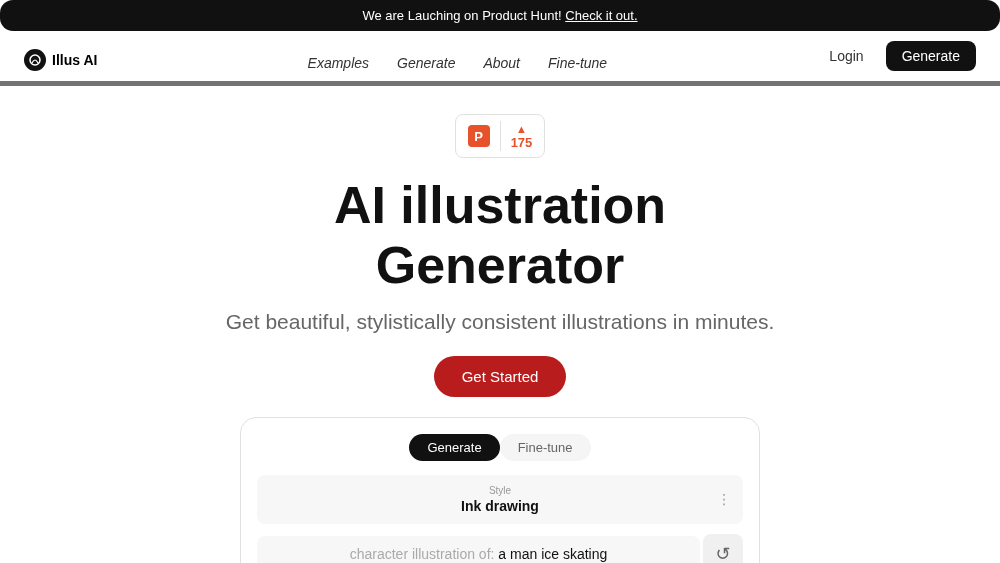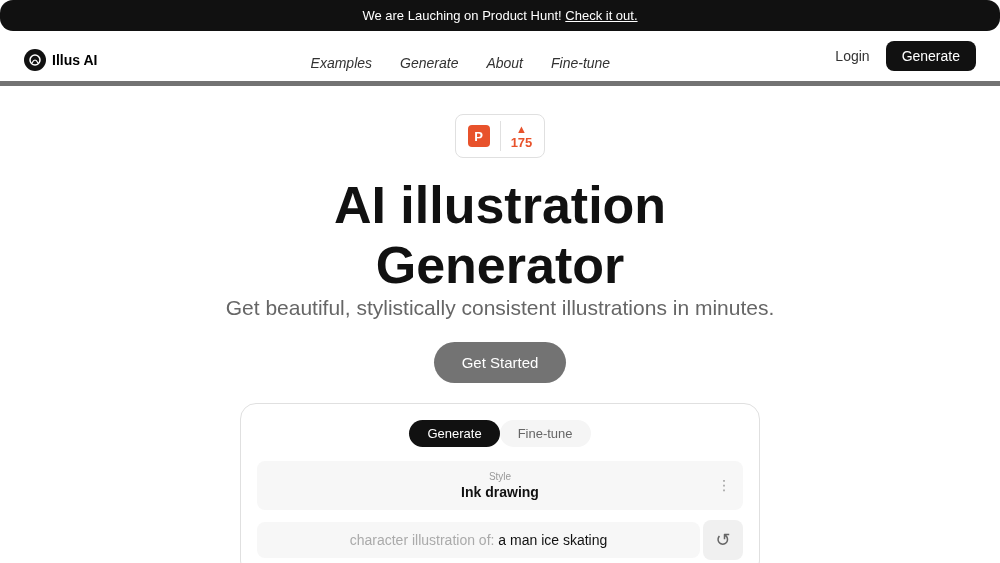--- a/index.html
+++ b/index.html
@@ -39,21 +39,21 @@
     }
     .nav-logo-icon svg { width: 14px; height: 14px; }
     .nav-links {
       display: flex;
       gap: 28px;
       list-style: none;
       font-size: 14px;
       font-style: italic;
     }
     .nav-links li a { text-decoration: none; color: #333; cursor: pointer; }
-    .nav-actions { display: flex; gap: 4px; align-items: center; }
+    .nav-actions { display: flex; gap: 10px; align-items: center; }
     .btn-login {
       background: none; border: none; font-size: 14px; cursor: pointer; color: #333;
       padding: 6px 12px;
     }
     .btn-generate-nav {
       background: #111; color: #fff; border: none; border-radius: 8px;
       padding: 7px 16px; font-size: 14px; cursor: pointer; font-weight: 500;
     }
 
     
@@ -89,26 +89,27 @@
       display: flex; flex-direction: column; align-items: center;
       font-size: 11px; color: #e8522b;
     }
     .ph-votes span:last-child { font-size: 13px; font-weight: 700; color: #e8522b; }
 
     h1 {
       font-size: 52px;
       font-weight: 800;
       color: #111;
       line-height: 1.15;
+      margin-bottom: 14px;
     }
     .hero-subtitle {
       font-size: 21px; color: #666; margin-bottom: 22px;
     }
     .btn-get-started {
-      background: #737373; color: #fff; border: none; border-radius: 24px;
+      background: #b91c1c; color: #fff; border: none; border-radius: 24px;
       padding: 12px 28px; font-size: 15px; cursor: pointer; font-weight: 500;
     }
 
     
     .demo-container {
       margin: 20px auto 0;
       width: 520px;
       border: 1.5px solid #e0e0e0;
       border-radius: 16px;
       background: #fff;

